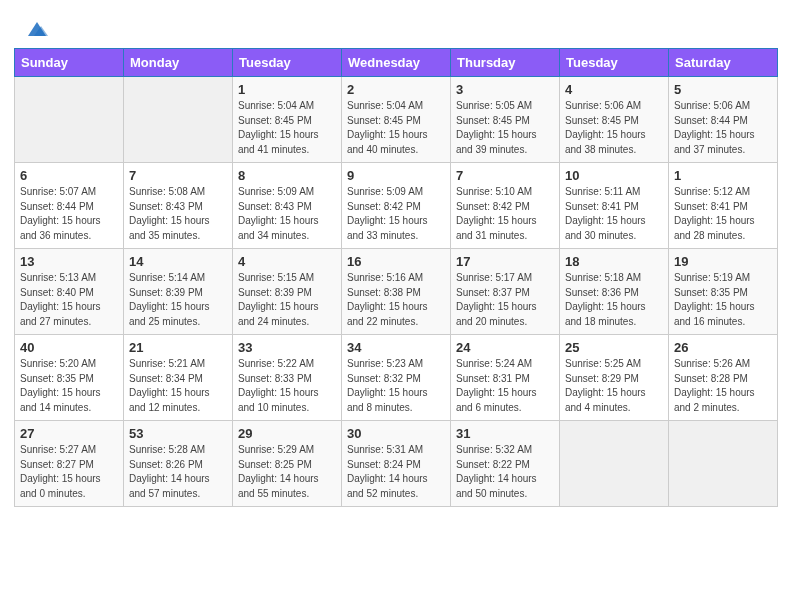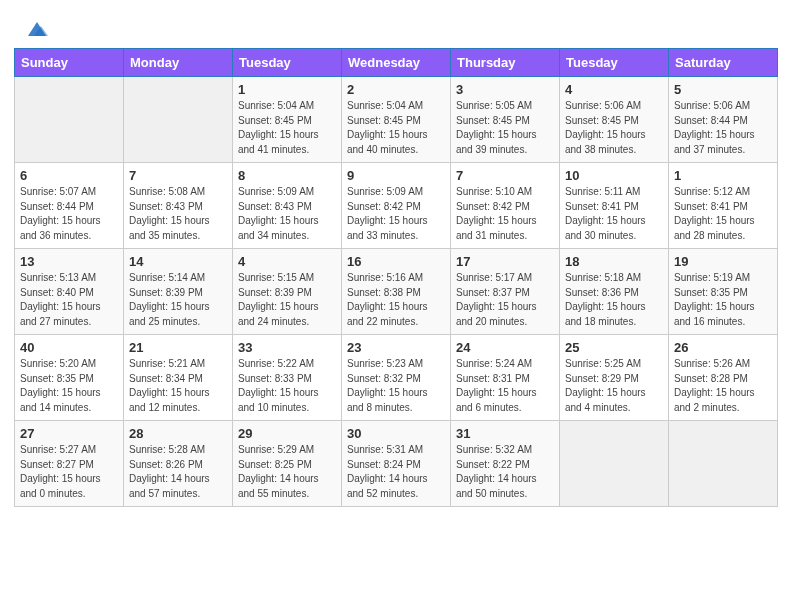--- a/index.html
+++ b/index.html
@@ -226,21 +226,21 @@
           </td>
           <td>
             <span class="day-number">21</span>
             <div class="day-info">Sunrise: 5:21 AM<br>Sunset: 8:34 PM<br>Daylight: 15 hours and 12 minutes.</div>
           </td>
           <td>
             <span class="day-number">33</span>
             <div class="day-info">Sunrise: 5:22 AM<br>Sunset: 8:33 PM<br>Daylight: 15 hours and 10 minutes.</div>
           </td>
           <td>
-            <span class="day-number">23</span>
+            <span class="day-number">34</span>
             <div class="day-info">Sunrise: 5:23 AM<br>Sunset: 8:32 PM<br>Daylight: 15 hours and 8 minutes.</div>
           </td>
           <td>
             <span class="day-number">24</span>
             <div class="day-info">Sunrise: 5:24 AM<br>Sunset: 8:31 PM<br>Daylight: 15 hours and 6 minutes.</div>
           </td>
           <td>
             <span class="day-number">25</span>
             <div class="day-info">Sunrise: 5:25 AM<br>Sunset: 8:29 PM<br>Daylight: 15 hours and 4 minutes.</div>
           </td>
@@ -248,21 +248,21 @@
             <span class="day-number">26</span>
             <div class="day-info">Sunrise: 5:26 AM<br>Sunset: 8:28 PM<br>Daylight: 15 hours and 2 minutes.</div>
           </td>
         </tr>
         <tr>
           <td>
             <span class="day-number">27</span>
             <div class="day-info">Sunrise: 5:27 AM<br>Sunset: 8:27 PM<br>Daylight: 15 hours and 0 minutes.</div>
           </td>
           <td>
-            <span class="day-number">28</span>
+            <span class="day-number">53</span>
             <div class="day-info">Sunrise: 5:28 AM<br>Sunset: 8:26 PM<br>Daylight: 14 hours and 57 minutes.</div>
           </td>
           <td>
             <span class="day-number">29</span>
             <div class="day-info">Sunrise: 5:29 AM<br>Sunset: 8:25 PM<br>Daylight: 14 hours and 55 minutes.</div>
           </td>
           <td>
             <span class="day-number">30</span>
             <div class="day-info">Sunrise: 5:31 AM<br>Sunset: 8:24 PM<br>Daylight: 14 hours and 52 minutes.</div>
           </td>

